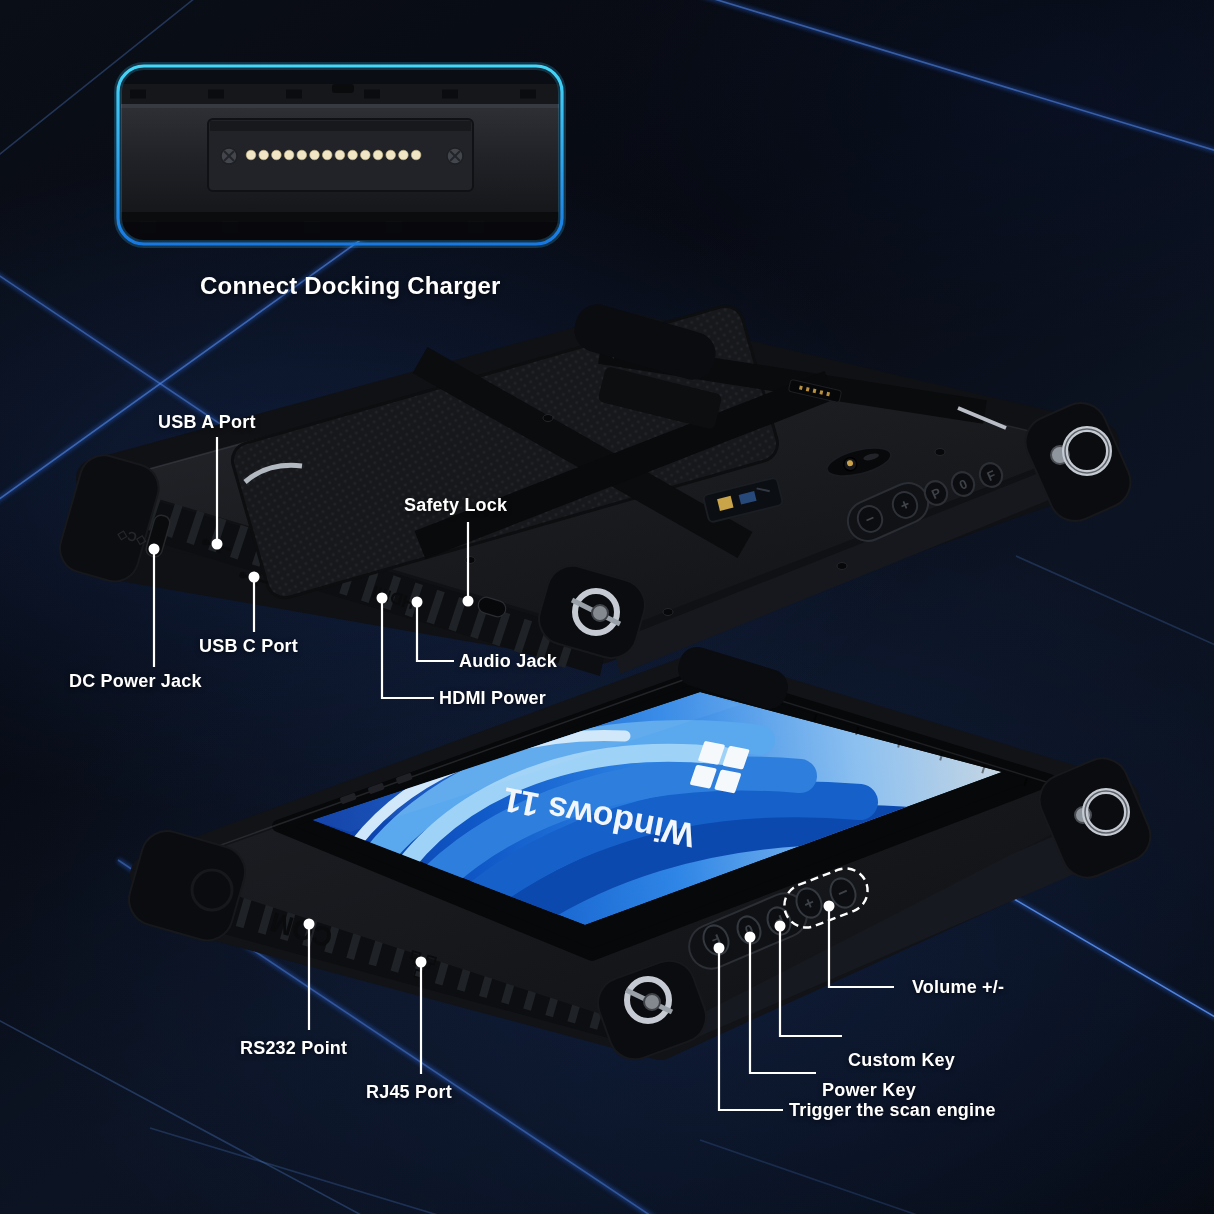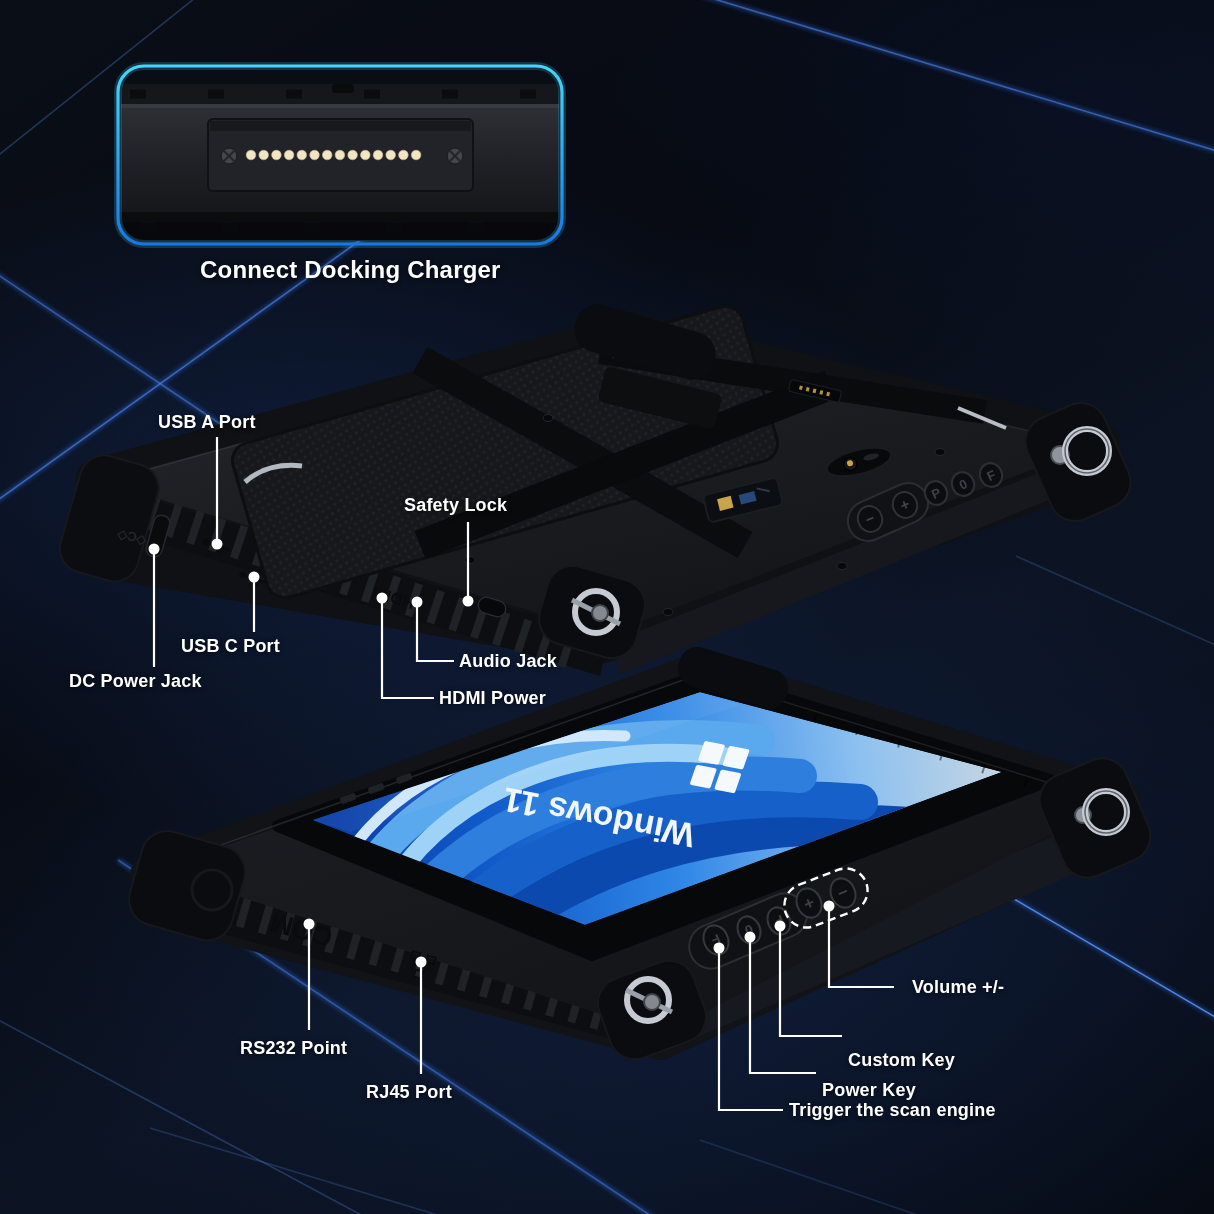--- a/index.html
+++ b/index.html
@@ -13,21 +13,21 @@
       linear-gradient(148deg,#0a0e17 0%,#070a12 34%,#0c1424 62%,#0a111f 80%,#060a12 100%);
   }
   #stage::after{content:"";position:absolute;inset:0;pointer-events:none;
     background:radial-gradient(1400px 1400px at 50% 46%, transparent 60%, rgba(0,0,0,0.45) 100%);}
   svg{position:absolute;left:0;top:0;}
   .callout{
     position:absolute;color:#fff;font-weight:700;font-size:18px;line-height:26px;
     white-space:nowrap;letter-spacing:.2px;text-shadow:0 1px 5px rgba(0,0,0,.65);
     z-index:30;
   }
-  .caption{font-size:24px;}
+  .caption{font-size:24px;margin-top:16px;}
 </style>
 </head>
 <body>
 
 <div id="stage">
 
 <svg width="1214" height="1214" viewBox="0 0 1214 1214">
   <defs>
     <linearGradient id="insetBorder" x1="0" y1="0" x2="0" y2="1">
       <stop offset="0" stop-color="#45d7f7"></stop>
@@ -395,21 +395,21 @@
     <circle cx="780" cy="926" r="5.5"></circle>
         <circle cx="750" cy="937" r="5.5"></circle>
         <circle cx="719" cy="948" r="5.5"></circle>
   </g>
 </svg>
 
 <div class="callout caption" style="left:200px;top:257px;">Connect Docking Charger</div>
 
 <div class="callout" style="left:158px;top:409px;">USB A Port</div>
 <div class="callout" style="left:404px;top:492px;">Safety Lock</div>
-<div class="callout" style="left:181px;top:633px;">USB C Port</div>
+<div class="callout" style="left:199px;top:633px;">USB C Port</div>
 <div class="callout" style="left:69px;top:668px;">DC Power Jack</div>
 <div class="callout" style="left:459px;top:648px;">Audio Jack</div>
 <div class="callout" style="left:439px;top:685px;">HDMI Power</div>
 
 <div class="callout" style="left:240px;top:1035px;">RS232 Point</div>
 <div class="callout" style="left:366px;top:1079px;">RJ45 Port</div>
 <div class="callout" style="left:900px;top:974px;margin-left:12px;">Volume +/-</div>
 <div class="callout" style="left:848px;top:1023px;margin-top:24px;">Custom Key</div>
 <div class="callout" style="left:822px;top:1060px;margin-top:17px;">Power Key</div>
 <div class="callout" style="left:789px;top:1097px;">Trigger the scan engine</div>

